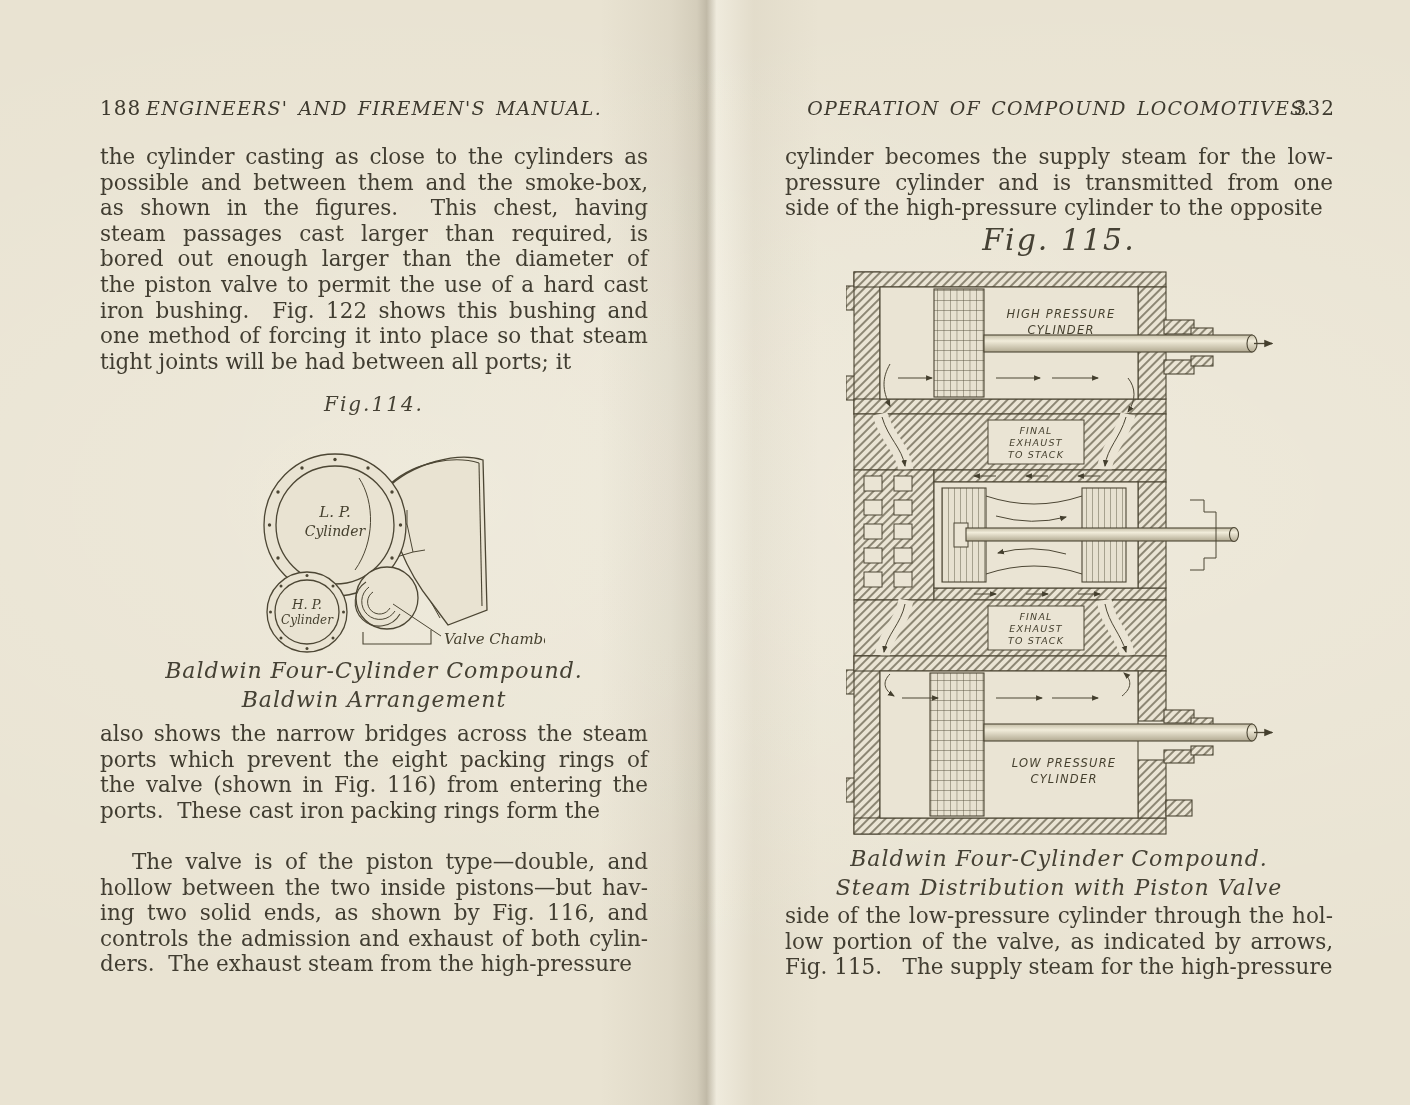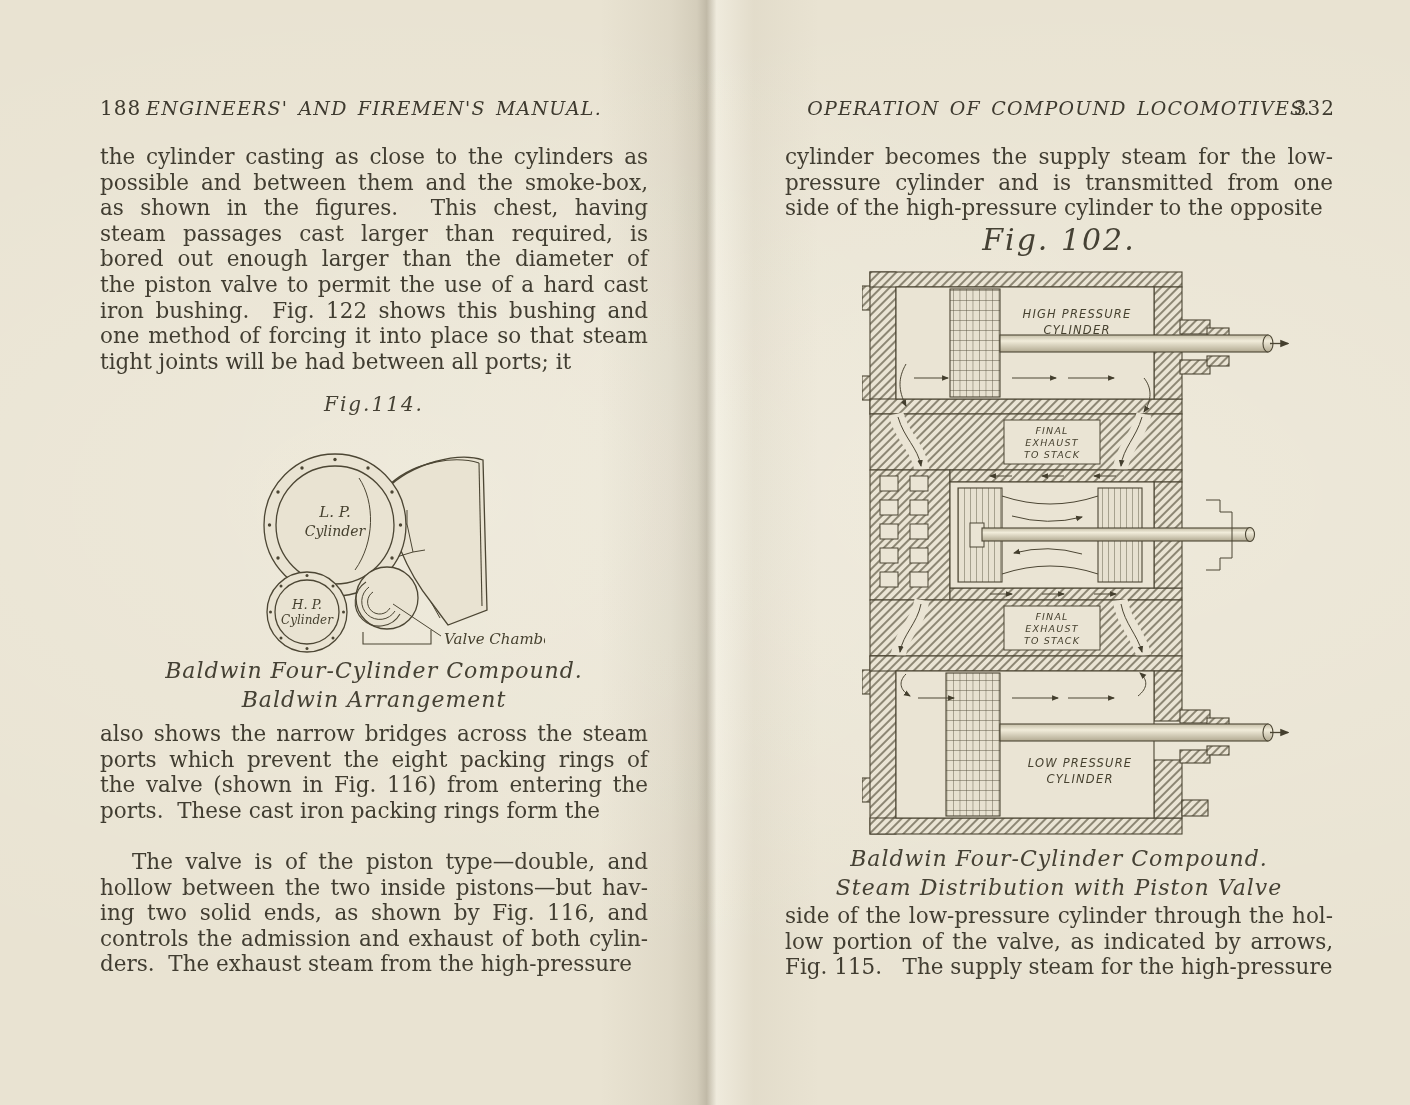--- a/index.html
+++ b/index.html
@@ -159,23 +159,23 @@
     <div class="abs runhead" style="left:75px;top:97px;width:548px;text-align:center;">OPERATION OF COMPOUND LOCOMOTIVES.</div>
     <div class="abs pagenum" style="left:570px;top:96px;width:55px;text-align:right;">332</div>
 
     <div class="abs para" style="left:75px;top:144px;width:548px;">
 
     <div class="tline">cylinder becomes the supply steam for the low-</div>
         <div class="tline">pressure cylinder and is transmitted from one</div>
         <div class="tline">side of the high-pressure cylinder to the opposite</div>
       </div>
 
-    <div class="abs fig-heading" style="left:75px;top:222px;width:548px;font-size:30px;">Fig. 102.</div>
-
-    <div class="abs" style="left:152px;top:260px;">
+    <div class="abs fig-heading" style="left:75px;top:222px;width:548px;font-size:30px;">Fig. 115.</div>
+
+    <div class="abs" style="left:136px;top:260px;">
       <svg width="430" height="582" viewBox="0 0 430 582">
         <defs>
           <pattern id="hat" patternUnits="userSpaceOnUse" width="6" height="6" patternTransform="rotate(45)">
             <rect width="6" height="6" fill="#eae4d4"></rect>
             <line x1="3" y1="0" x2="3" y2="6" stroke="#5a5440" stroke-width="1.3"></line>
           </pattern>
           <pattern id="grid" patternUnits="userSpaceOnUse" width="6.5" height="10">
             <rect width="6.5" height="10" fill="#e7e1d0"></rect>
             <path d="M0,0 H6.5 M0,0 V10" stroke="#57513d" stroke-width="0.9" fill="none"></path>
           </pattern>

